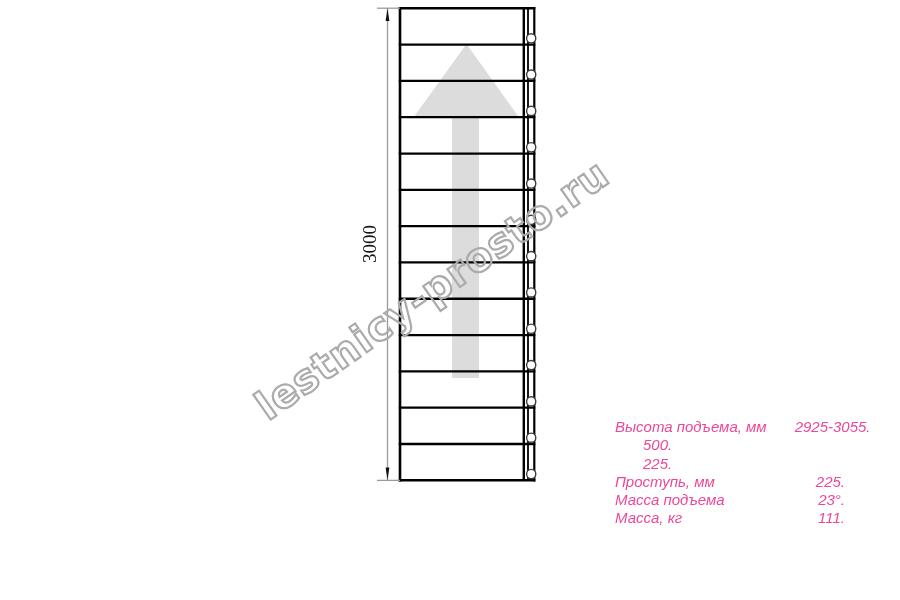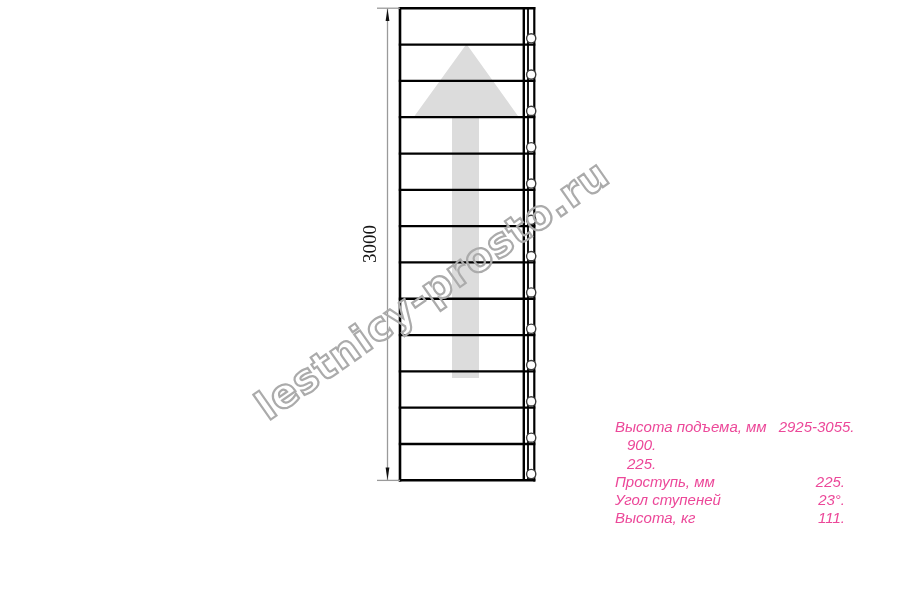--- a/index.html
+++ b/index.html
@@ -52,21 +52,21 @@
   }
   .spec-row {
     display: flex;
     justify-content: space-between;
     align-items: baseline;
     height: 18.3px;
     line-height: 18.3px;
     white-space: nowrap;
   }
   .spec-label { text-align: left; }
-  .spec-value { text-align: right; margin-left: 12px; }
+  .spec-value { text-align: right; margin-left: 28px; }
 </style>
 </head>
 <body>
 
 <div class="canvas">
 
   <svg class="drawing" viewBox="0 0 900 600">
 
     <polygon id="up-arrow" points="466.5,44 518,116 479,116 479,378 452,378 452,116 414.5,116" fill="#dcdcdc"></polygon>
 
@@ -121,32 +121,32 @@
   </svg>
 
   <div class="watermark">lestnicy-prosto.ru</div>
 
   <div class="specs">
     <div class="spec-row">
       <span class="spec-label">Высота подъема, мм</span>
       <span class="spec-value">2925-3055.</span>
     </div>
     <div class="spec-row">
-      <span class="spec-value">900.</span>
+      <span class="spec-value">500.</span>
     </div>
     <div class="spec-row">
       <span class="spec-value">225.</span>
     </div>
     <div class="spec-row">
       <span class="spec-label">Проступь, мм</span>
       <span class="spec-value">225.</span>
     </div>
     <div class="spec-row">
-      <span class="spec-label">Угол ступеней</span>
+      <span class="spec-label">Масса подъема</span>
       <span class="spec-value">23°.</span>
     </div>
     <div class="spec-row">
-      <span class="spec-label">Высота, кг</span>
+      <span class="spec-label">Масса, кг</span>
       <span class="spec-value">111.</span>
     </div>
   </div>
 
 </div>
 
 </body></html>

